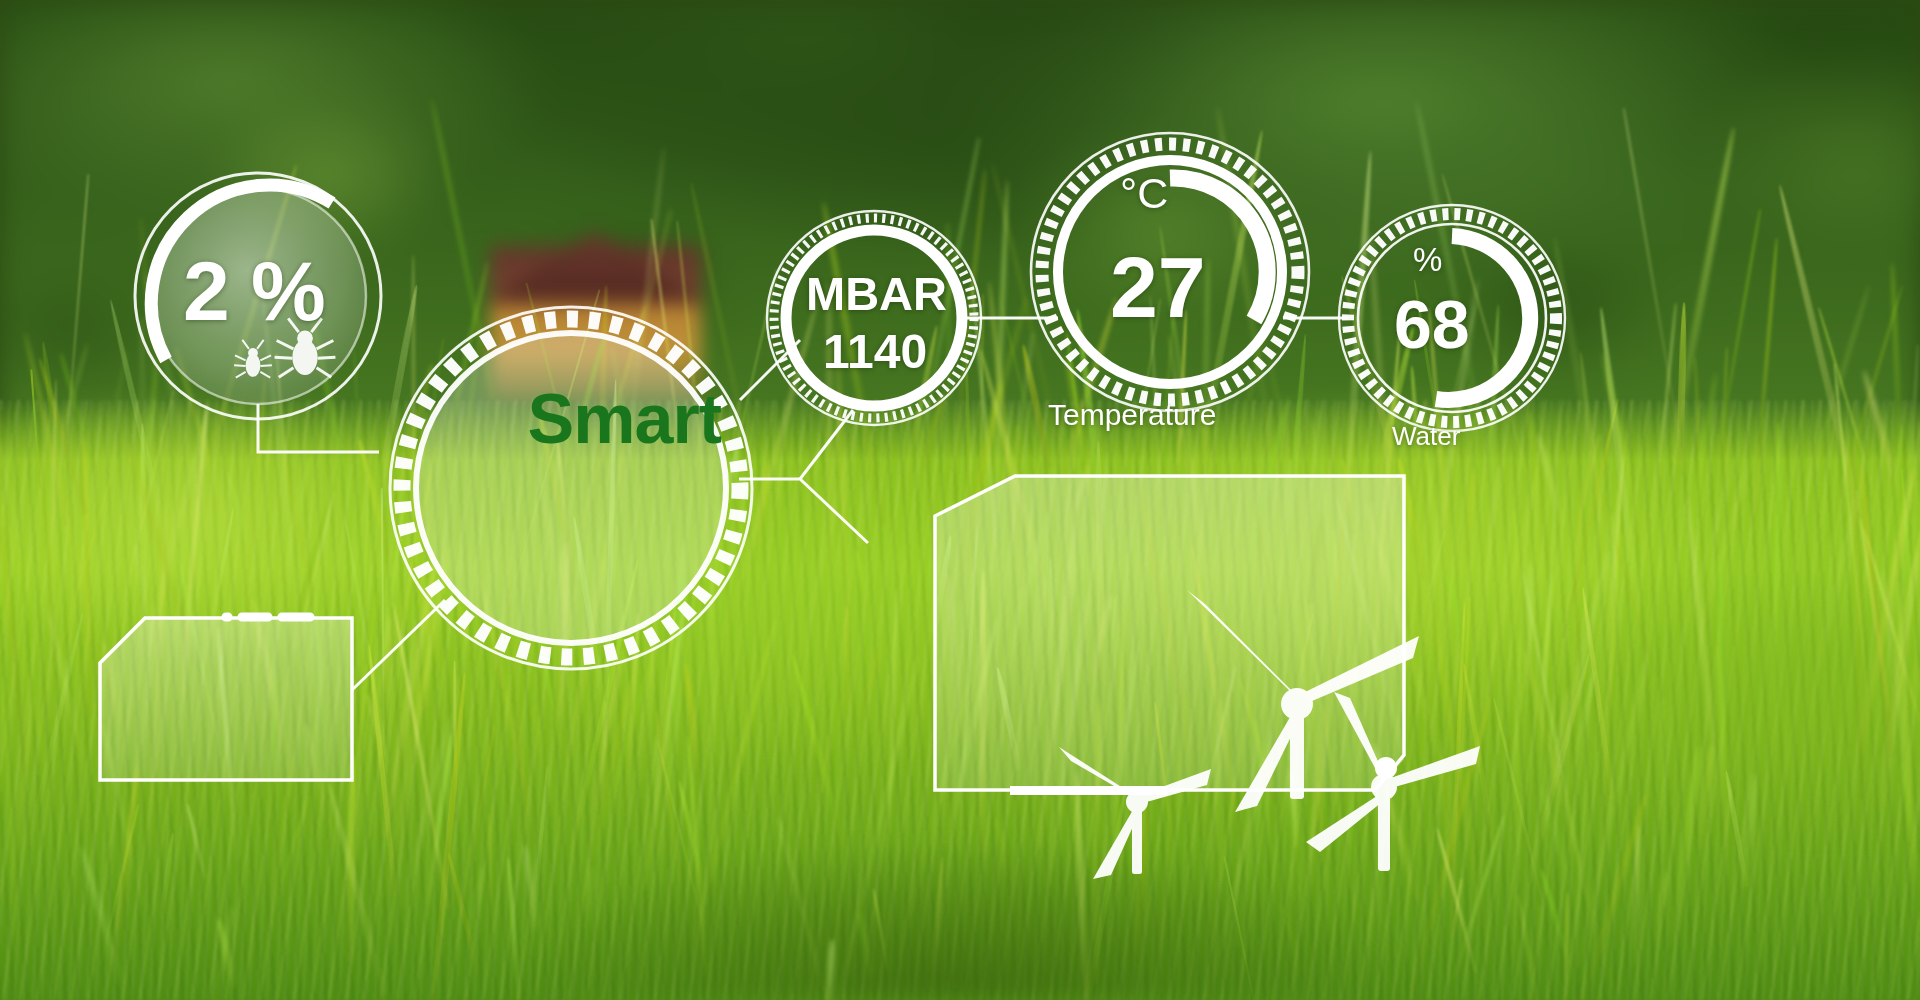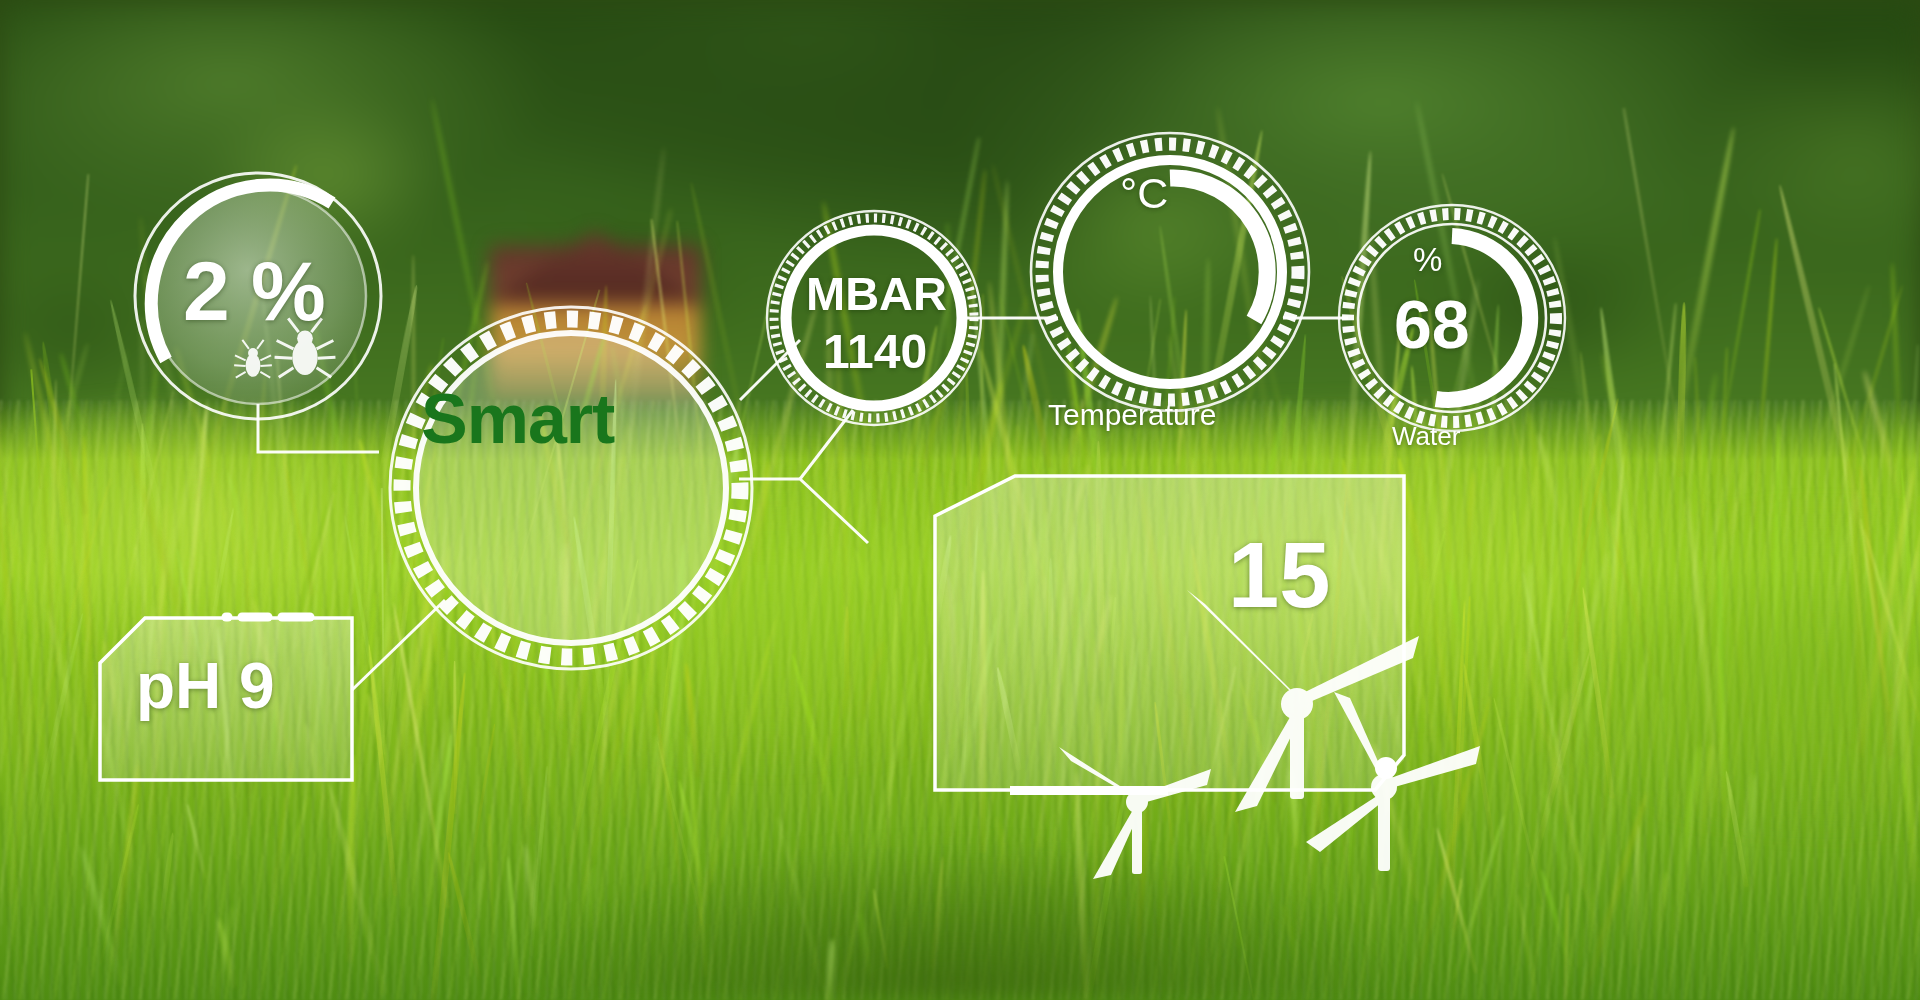--- a/index.html
+++ b/index.html
@@ -99,21 +99,21 @@
   #water-label{left:1392px;top:423px;font-size:26px;font-weight:400;}
 
   
   #ph-value{left:136px;top:654px;font-size:64px;font-weight:700;}
 
   
   #wind-value{left:1228px;top:529px;font-size:92px;font-weight:700;letter-spacing:0px;}
   #wind-unit{left:1212px;top:652px;font-size:66px;font-weight:700;color:rgba(255,255,255,.60);}
 
   
-  #brand{position:absolute;left:421px;top:385px;width:300px;text-align:left;pointer-events:none;}
+  #brand{position:absolute;left:421px;top:385px;width:300px;text-align:right;pointer-events:none;}
   #brand-line1{font-size:70px;font-weight:700;color:#19761c;line-height:.98;letter-spacing:-1px;}
   #brand-line2{font-size:52px;font-weight:400;color:#2f8a34;line-height:1.05;margin-top:2px;}
 </style>
 </head>
 <body>
 
 <div id="stage">
 
   <div class="bg">
     <div class="bg-sky"></div>
@@ -681,27 +681,26 @@
         <circle cx="571" cy="488" r="181" fill="none" stroke="#ffffff" stroke-width="3" opacity="0.9"></circle>
       </g>
     </svg>
 
     <div class="hud-text" id="pest-value">2 %</div>
 
     <div class="hud-text" id="mbar-unit">MBAR</div>
     <div class="hud-text" id="mbar-value">1140</div>
 
     <div class="hud-text" id="temp-unit">°C</div>
+    <div class="hud-text" id="temp-value">27</div>
     <div class="hud-text" id="temp-label">Temperature</div>
 
     <div class="hud-text" id="water-unit">%</div>
     <div class="hud-text" id="water-value">68</div>
     <div class="hud-text" id="water-label">Water</div>
 
-    <div class="hud-text" id="ph-value">pH 9</div>
-
-    <div class="hud-text" id="wind-value">15</div>
+
 
     <div id="brand">
       <div id="brand-line1">Smart</div>
     </div>
   </div>
 </div>
 
 </body></html>

